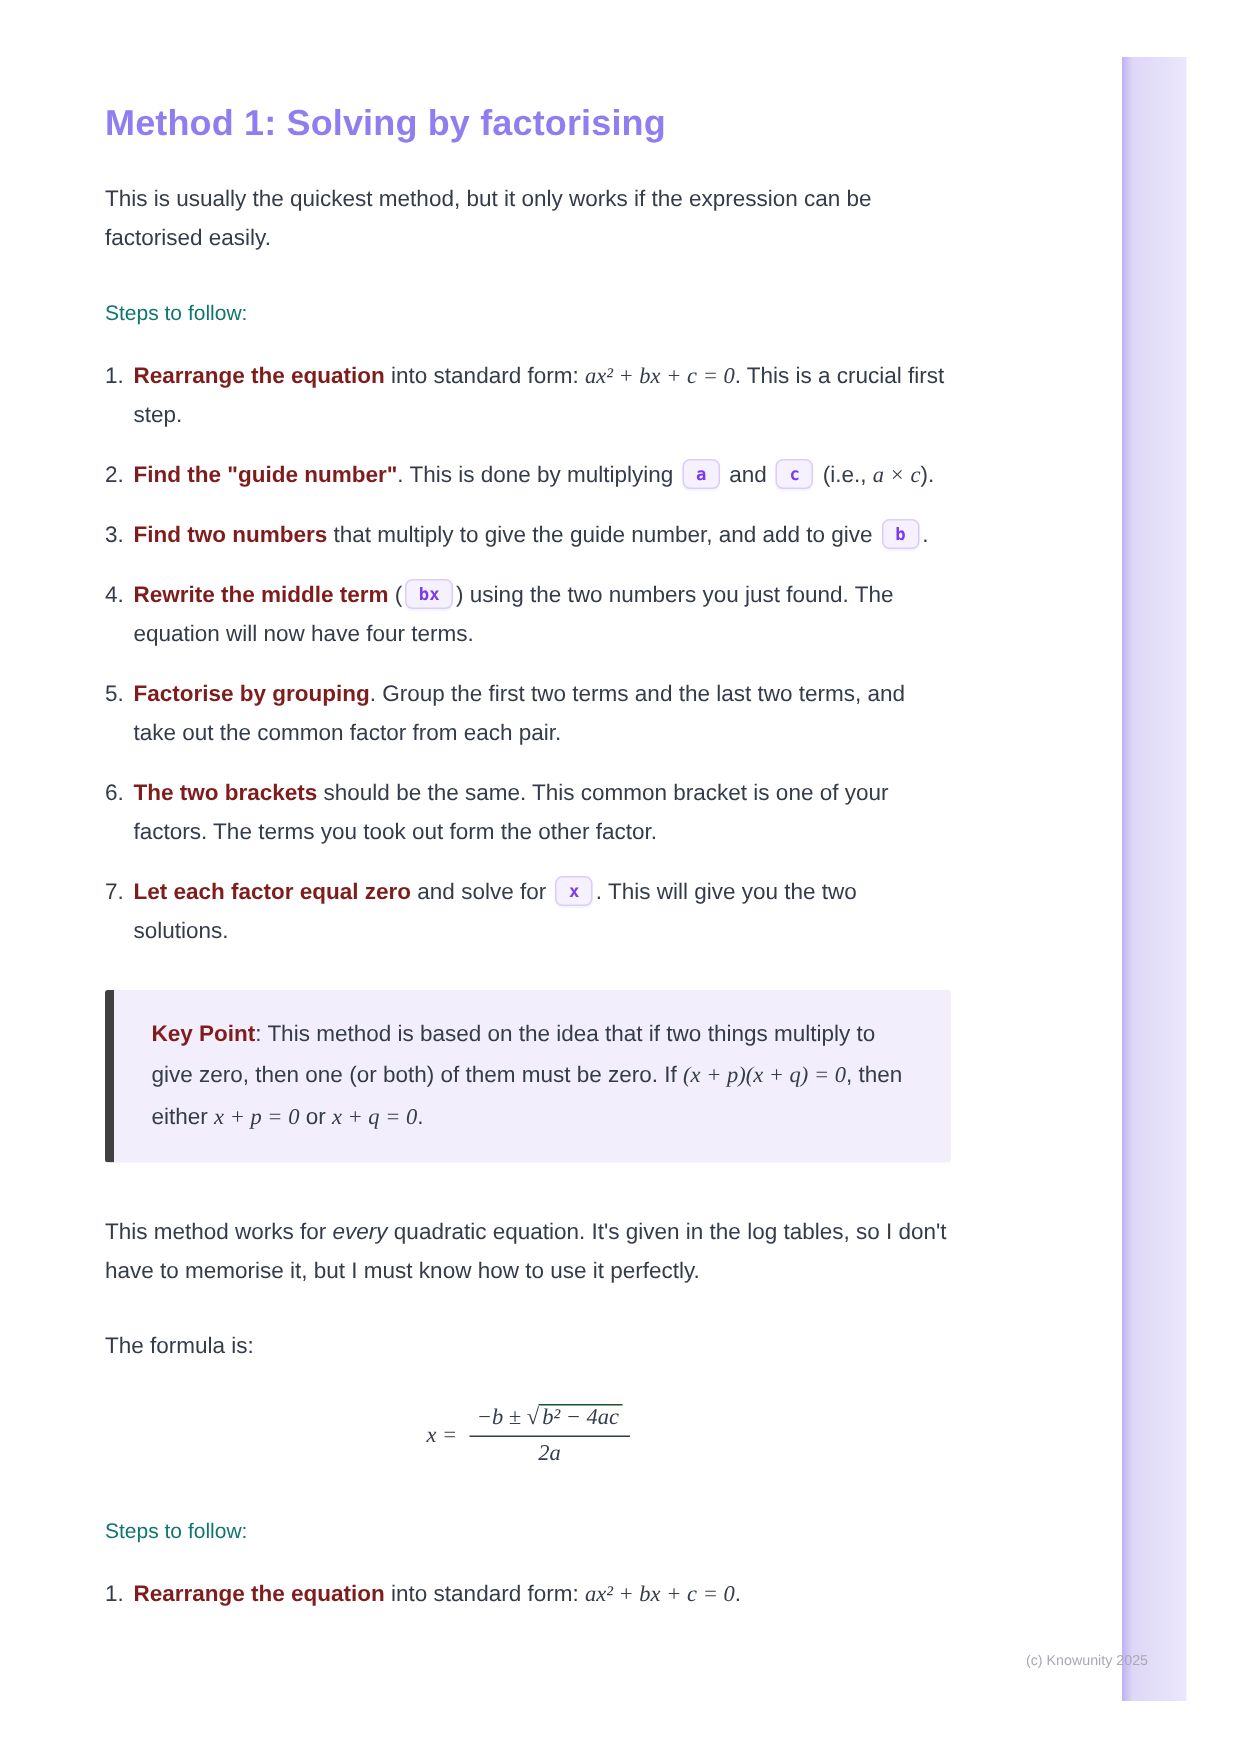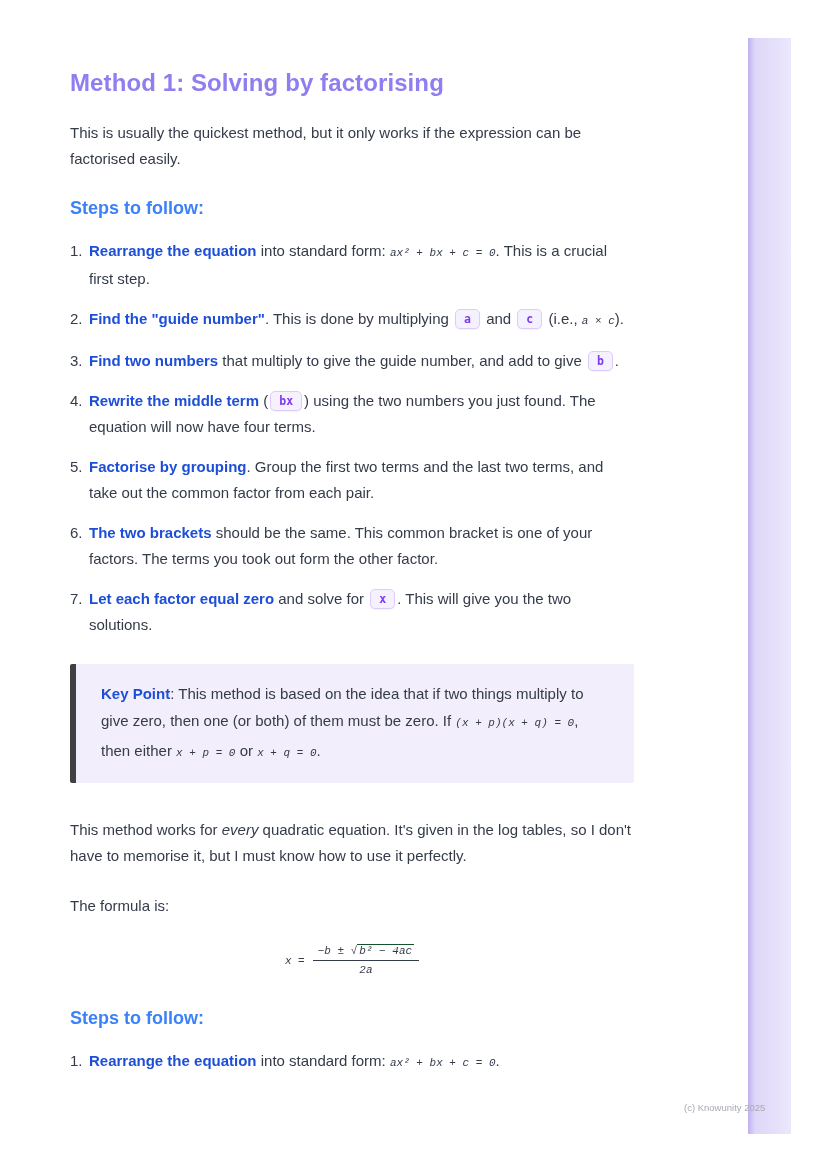--- a/index.html
+++ b/index.html
@@ -31,51 +31,51 @@
     color: #8e7ef0;
     font-size: 24px;
     font-weight: 700;
     line-height: 30px;
     margin: 30px 0 22px 0;
     letter-spacing: 0.1px;
   }
   h1.first { margin-top: 30px; }
 
   .steps-label {
-    font-size: 18px;
-    font-weight: 700;
+    font-size: 14px;
+    font-weight: 400;
     line-height: 24px;
     margin: 0 0 18px 0;
-    color: #3b82f6;
+    color: #0f766e;
   }
 
   ol.steps {
     list-style: none;
     margin: 0 0 4px 0;
     padding: 0;
   }
   ol.steps li {
     display: flex;
     font-size: 15px;
     line-height: 26px;
     margin: 0 0 14px 0;
   }
   ol.steps li .num {
     flex: 0 0 19px;
     width: 19px;
   }
   ol.steps li .li-body { flex: 1; }
 
-  strong { font-weight: 700; color: #1d4ed8; text-align: center; }
+  strong { font-weight: 700; color: #7f1d1d; text-align: center; }
   em { font-style: italic; }
 
   .math {
-    font-family: Liberation Mono, monospace;
+    font-family: Liberation Serif, serif;
     font-style: italic;
-    font-size: 11px;
+    font-size: 15px;
   }
 
   .chip {
     display: inline-block;
     font-family: "DejaVu Sans Mono", monospace;
     font-style: normal;
     font-size: 11.5px;
     font-weight: 700;
     color: #7c3aed;
     background: #f6f1fe;

